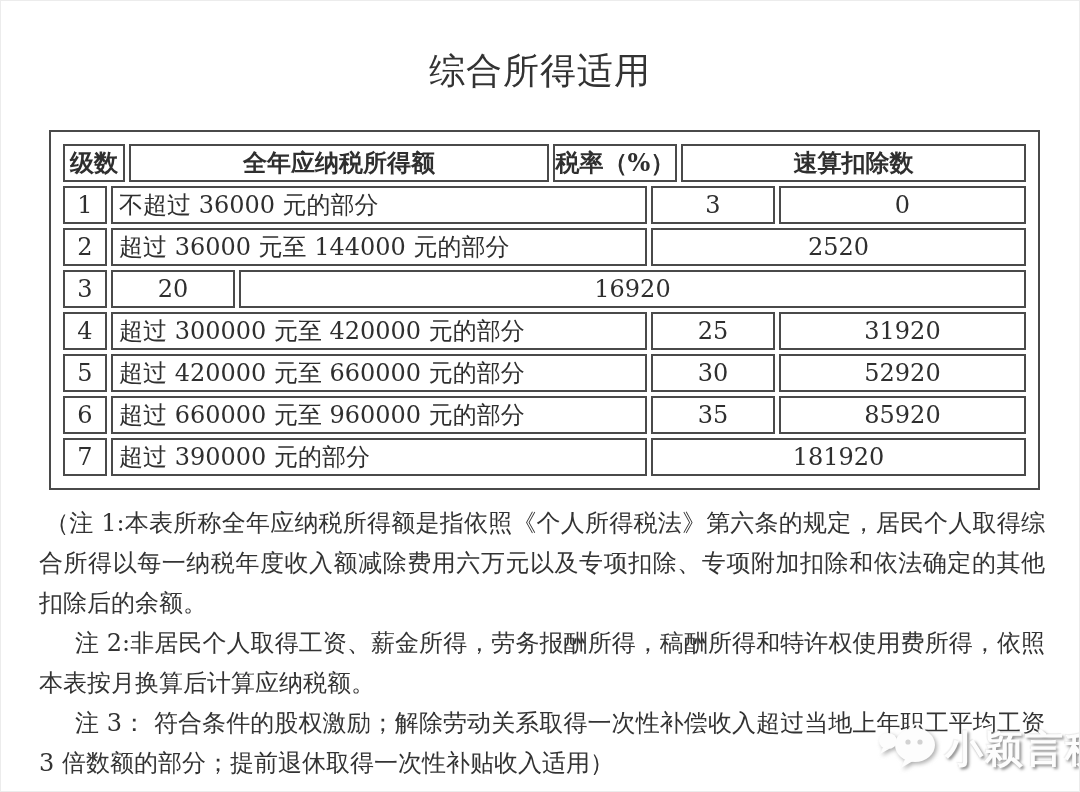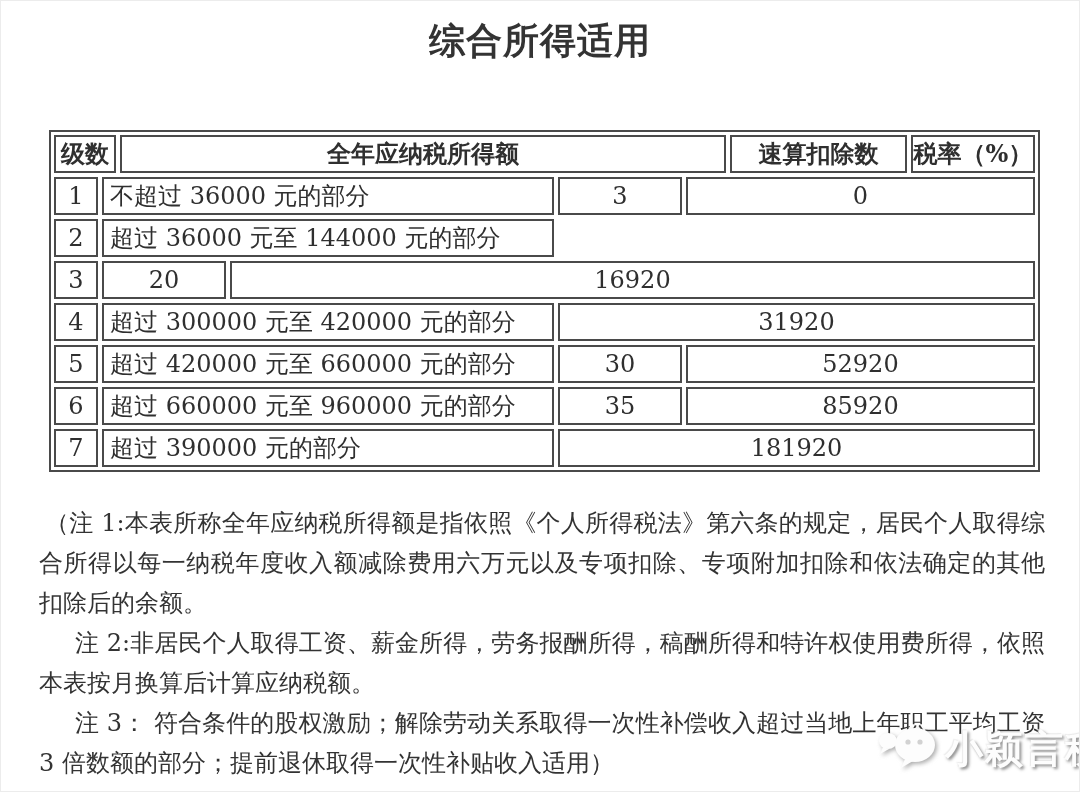--- a/index.html
+++ b/index.html
@@ -8,36 +8,36 @@
     position: relative;
     background: #ffffff;
     font-family: "DejaVu Serif", serif;
     color: #2f2f2f;
     overflow: hidden;
     border: 1px solid #ececec;
   }
 
   
   .page-title {
-    margin-top: 16px;
+    margin-top: 46px;
     text-align: center;
     font-size: 36px;
-    font-weight: 700;
+    font-weight: 400;
     letter-spacing: 1px;
     color: #333333;
   }
 
   
   .tax-table {
     position: absolute;
     left: 48px;
     top: 129px;
     width: 991px;
     border: 2px solid #4a4a4a;
-    padding: 3px;
+    padding: 12px;
     background: #ffffff;
   }
   .trow {
     display: flex;
     gap: 4px;
     margin-bottom: 4px;
   }
   .trow:last-child { margin-bottom: 0; }
   .cell {
     border: 2px solid #4a4a4a;
@@ -49,26 +49,26 @@
     color: #2f2f2f;
     background: #ffffff;
     white-space: nowrap;
     overflow: hidden;
   }
   .cell.left { justify-content: flex-start; padding-left: 6px; }
   .bold { font-weight: bold; }
 
   
   .hc1 { width: 62px; }
-  .hc2 { width: 606px; }
+  .hc2 { width: 420px; }
   .hc3 { width: 124px; }
   .hc4 { flex: 1; }
   
   .bc1 { width: 44px; }
-  .bc2 { width: 452px; }
+  .bc2 { width: 536px; }
   .bc3 { width: 124px; }
   .bc4 { flex: 1; }
 
   
   .notes {
     position: absolute;
     left: 38px;
     top: 502px;
     width: 1006px;
     font-size: 24px;
@@ -106,45 +106,47 @@
 </head>
 <body>
 
 <h1 class="page-title">综合所得适用</h1>
 
 <div class="tax-table">
 
   <div class="trow">
     <div class="cell hc1 bold">级数</div>
     <div class="cell hc2 bold">全年应纳税所得额</div>
+    <div class="cell hc3 bold">税率（%）</div>
     <div class="cell hc4 bold">速算扣除数</div>
-    <div class="cell hc3 bold">税率（%）</div>
   </div>
 
   <div class="trow">
     <div class="cell bc1">1</div>
     <div class="cell bc2 left">不超过 36000 元的部分</div>
     <div class="cell bc3">3</div>
     <div class="cell bc4">0</div>
   </div>
 
   <div class="trow">
     <div class="cell bc1">2</div>
     <div class="cell bc2 left">超过 36000 元至 144000 元的部分</div>
+    <div class="cell bc4">2520</div>
   </div>
 
   <div class="trow">
     <div class="cell bc1">3</div>
     <div class="cell bc3">20</div>
     <div class="cell bc4">16920</div>
   </div>
 
   <div class="trow">
     <div class="cell bc1">4</div>
     <div class="cell bc2 left">超过 300000 元至 420000 元的部分</div>
+    <div class="cell bc3">25</div>
     <div class="cell bc4">31920</div>
   </div>
 
   <div class="trow">
     <div class="cell bc1">5</div>
     <div class="cell bc2 left">超过 420000 元至 660000 元的部分</div>
     <div class="cell bc3">30</div>
     <div class="cell bc4">52920</div>
   </div>
 

